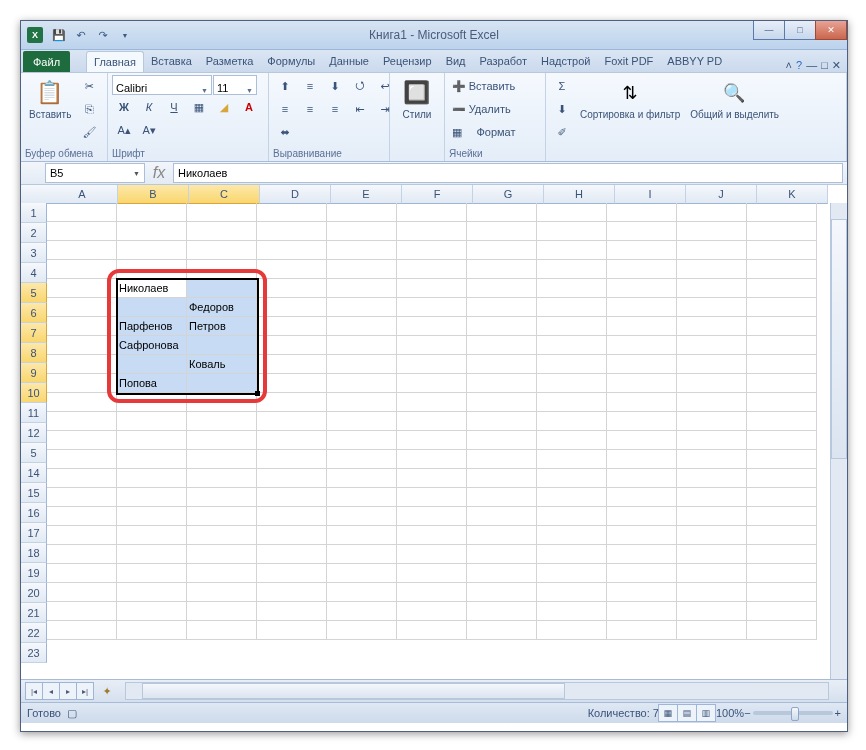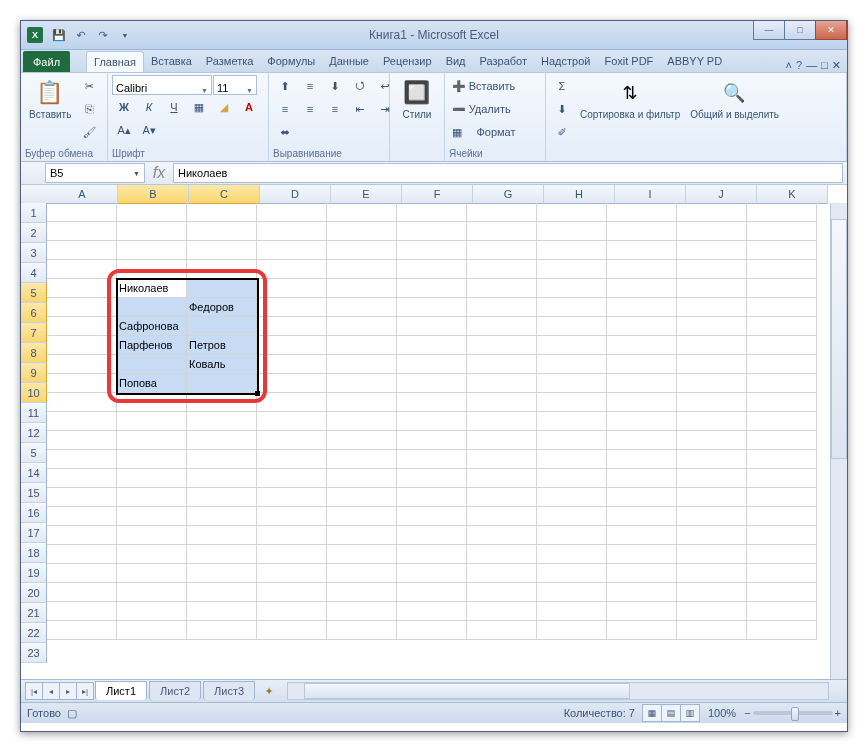--- a/index.html
+++ b/index.html
@@ -54,21 +54,21 @@
 .annot{position:absolute;border:4px solid #e63939;border-radius:12px;pointer-events:none}
 .sheet-tabs{height:22px;background:linear-gradient(#e8eef6,#d5e0ee);display:flex;align-items:center;border-top:1px solid #a9bbd4}
 .nav-btns{display:flex;margin-left:4px}
 .nav-btn{width:16px;height:16px;border:1px solid #9db6d8;background:#eef3fa;display:flex;align-items:center;justify-content:center;font-size:8px;color:#4a5a78;margin-right:-1px}
 .stab{height:18px;padding:0 10px;background:#fff;border:1px solid #9db6d8;border-bottom:none;margin-left:2px;display:flex;align-items:center;font-size:11px;border-radius:0 0 3px 3px;transform:translateY(-1px)}
 .stab.inactive{background:#dde6f2;color:#4a5a78}
 .new-sheet{width:20px;height:16px;margin-left:4px;font-size:11px;color:#9e7b2e;display:flex;align-items:center;justify-content:center}
 .hscroll{flex:1;height:16px;margin:0 18px 0 8px;background:#e3e9f3;border:1px solid #b7c7dc;position:relative}
 .hscroll::before{content:"";position:absolute;left:16px;top:0;bottom:0;width:60%;background:linear-gradient(#f4f7fc,#dbe4f0);border:1px solid #b7c7dc}
 .statusbar{height:20px;background:linear-gradient(#dfe8f4,#cedaeb);border-top:1px solid #a9bbd4;display:flex;align-items:center;font-size:11px;color:#3a5378;padding:0 6px}
-.sb-right{margin-left:auto;display:flex;align-items:center;gap:8px}
+.sb-right{margin-left:auto;display:flex;align-items:center;}
 .zoom{display:flex;align-items:center;gap:2px}
 .zoom .track{width:80px;height:4px;background:#b7c7dc;position:relative;border-radius:2px}
 .zoom .thumb{position:absolute;left:38px;top:-4px;width:6px;height:12px;background:linear-gradient(#f4f7fc,#cedaeb);border:1px solid #8fa6c5;border-radius:2px}
 .view-btns{display:flex}
 .view-btn{width:18px;height:16px;border:1px solid #9db6d8;background:#eef3fa;margin-left:-1px;display:flex;align-items:center;justify-content:center;font-size:9px}
 .vscroll{position:absolute;right:0;top:18px;bottom:0;width:16px;background:#e3e9f3;border-left:1px solid #b7c7dc}
 .vscroll::before{content:"";position:absolute;top:16px;left:0;right:0;height:50%;background:linear-gradient(#f4f7fc,#dbe4f0);border:1px solid #b7c7dc}
 </style>
 </head>
 <body>
@@ -368,35 +368,35 @@
           <div class="cell"></div>
           <div class="cell"></div>
           <div class="cell"></div>
           <div class="cell"></div>
           <div class="cell"></div>
           <div class="cell"></div>
           <div class="cell"></div>
         </div>
         <div class="crow">
           <div class="cell"></div>
+          <div class="cell csel">Парфенов</div>
+          <div class="cell csel">Петров</div>
+          <div class="cell"></div>
+          <div class="cell"></div>
+          <div class="cell"></div>
+          <div class="cell"></div>
+          <div class="cell"></div>
+          <div class="cell"></div>
+          <div class="cell"></div>
+          <div class="cell"></div>
+        </div>
+        <div class="crow">
+          <div class="cell"></div>
           <div class="cell csel">Сафронова</div>
           <div class="cell csel"></div>
-          <div class="cell"></div>
-          <div class="cell"></div>
-          <div class="cell"></div>
-          <div class="cell"></div>
-          <div class="cell"></div>
-          <div class="cell"></div>
-          <div class="cell"></div>
-          <div class="cell"></div>
-        </div>
-        <div class="crow">
-          <div class="cell"></div>
-          <div class="cell csel">Парфенов</div>
-          <div class="cell csel">Петров</div>
           <div class="cell"></div>
           <div class="cell"></div>
           <div class="cell"></div>
           <div class="cell"></div>
           <div class="cell"></div>
           <div class="cell"></div>
           <div class="cell"></div>
           <div class="cell"></div>
         </div>
         <div class="crow">
@@ -602,25 +602,20 @@
     <div class="vscroll"></div>
   </div>
 
   <div class="sheet-tabs">
     <div class="nav-btns">
       <div class="nav-btn">|◂</div>
       <div class="nav-btn">◂</div>
       <div class="nav-btn">▸</div>
       <div class="nav-btn">▸|</div>
     </div>
-    <div id="stabs" style="display:flex">
-        <div class="stab">Лист1</div>
-        <div class="stab inactive">Лист2</div>
-        <div class="stab inactive">Лист3</div>
-      </div>
     <div class="new-sheet">✦</div>
     <div class="hscroll"></div>
   </div>
 
   <div class="statusbar">
     <span>Готово</span>
     <span style="margin-left:6px">▢</span>
     <div class="sb-right">
       <span><span>Количество:</span> <span>7</span></span>
       <div class="view-btns">

